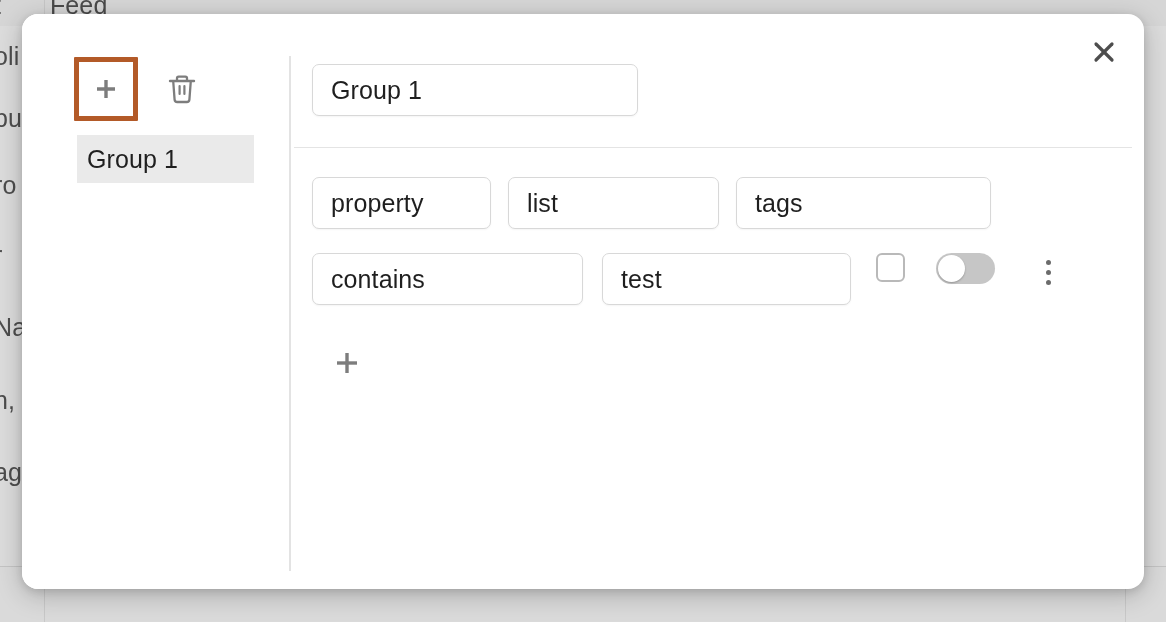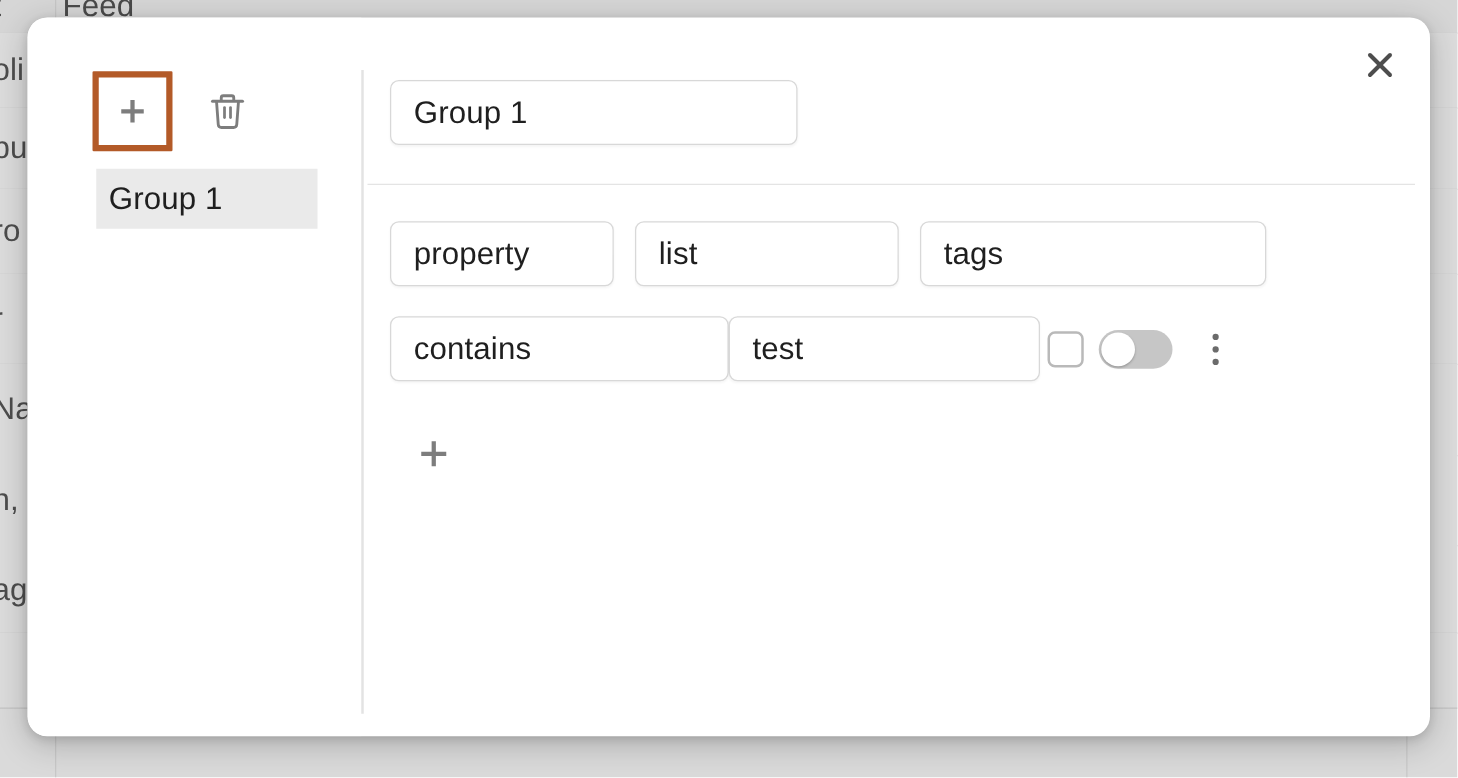--- a/index.html
+++ b/index.html
@@ -202,28 +202,27 @@
     left: 5px;
     top: 133px;
     width: 838px;
     height: 1px;
     background: #e4e4e4;
   }
 
   .rule-row {
     position: absolute;
     display: flex;
-    align-items: center;
   }
   .rule-row-1 { left: 23px; top: 163px; gap: 17px; }
-  .rule-row-2 { left: 23px; top: 239px; }
+  .rule-row-2 { left: 23px; top: 239px; gap: 19px; }
 
   .f-property { width: 179px; }
   .f-list     { width: 211px; }
-  .f-tags     { width: 277px; }
+  .f-tags     { width: 255px; }
   .f-operator { width: 271px; }
   .f-value    { width: 249px; }
 
   .rule-checkbox {
     width: 29px;
     height: 29px;
     box-sizing: border-box;
     border: 2px solid #b9b9b9;
     border-radius: 6px;
     background: #ffffff;

